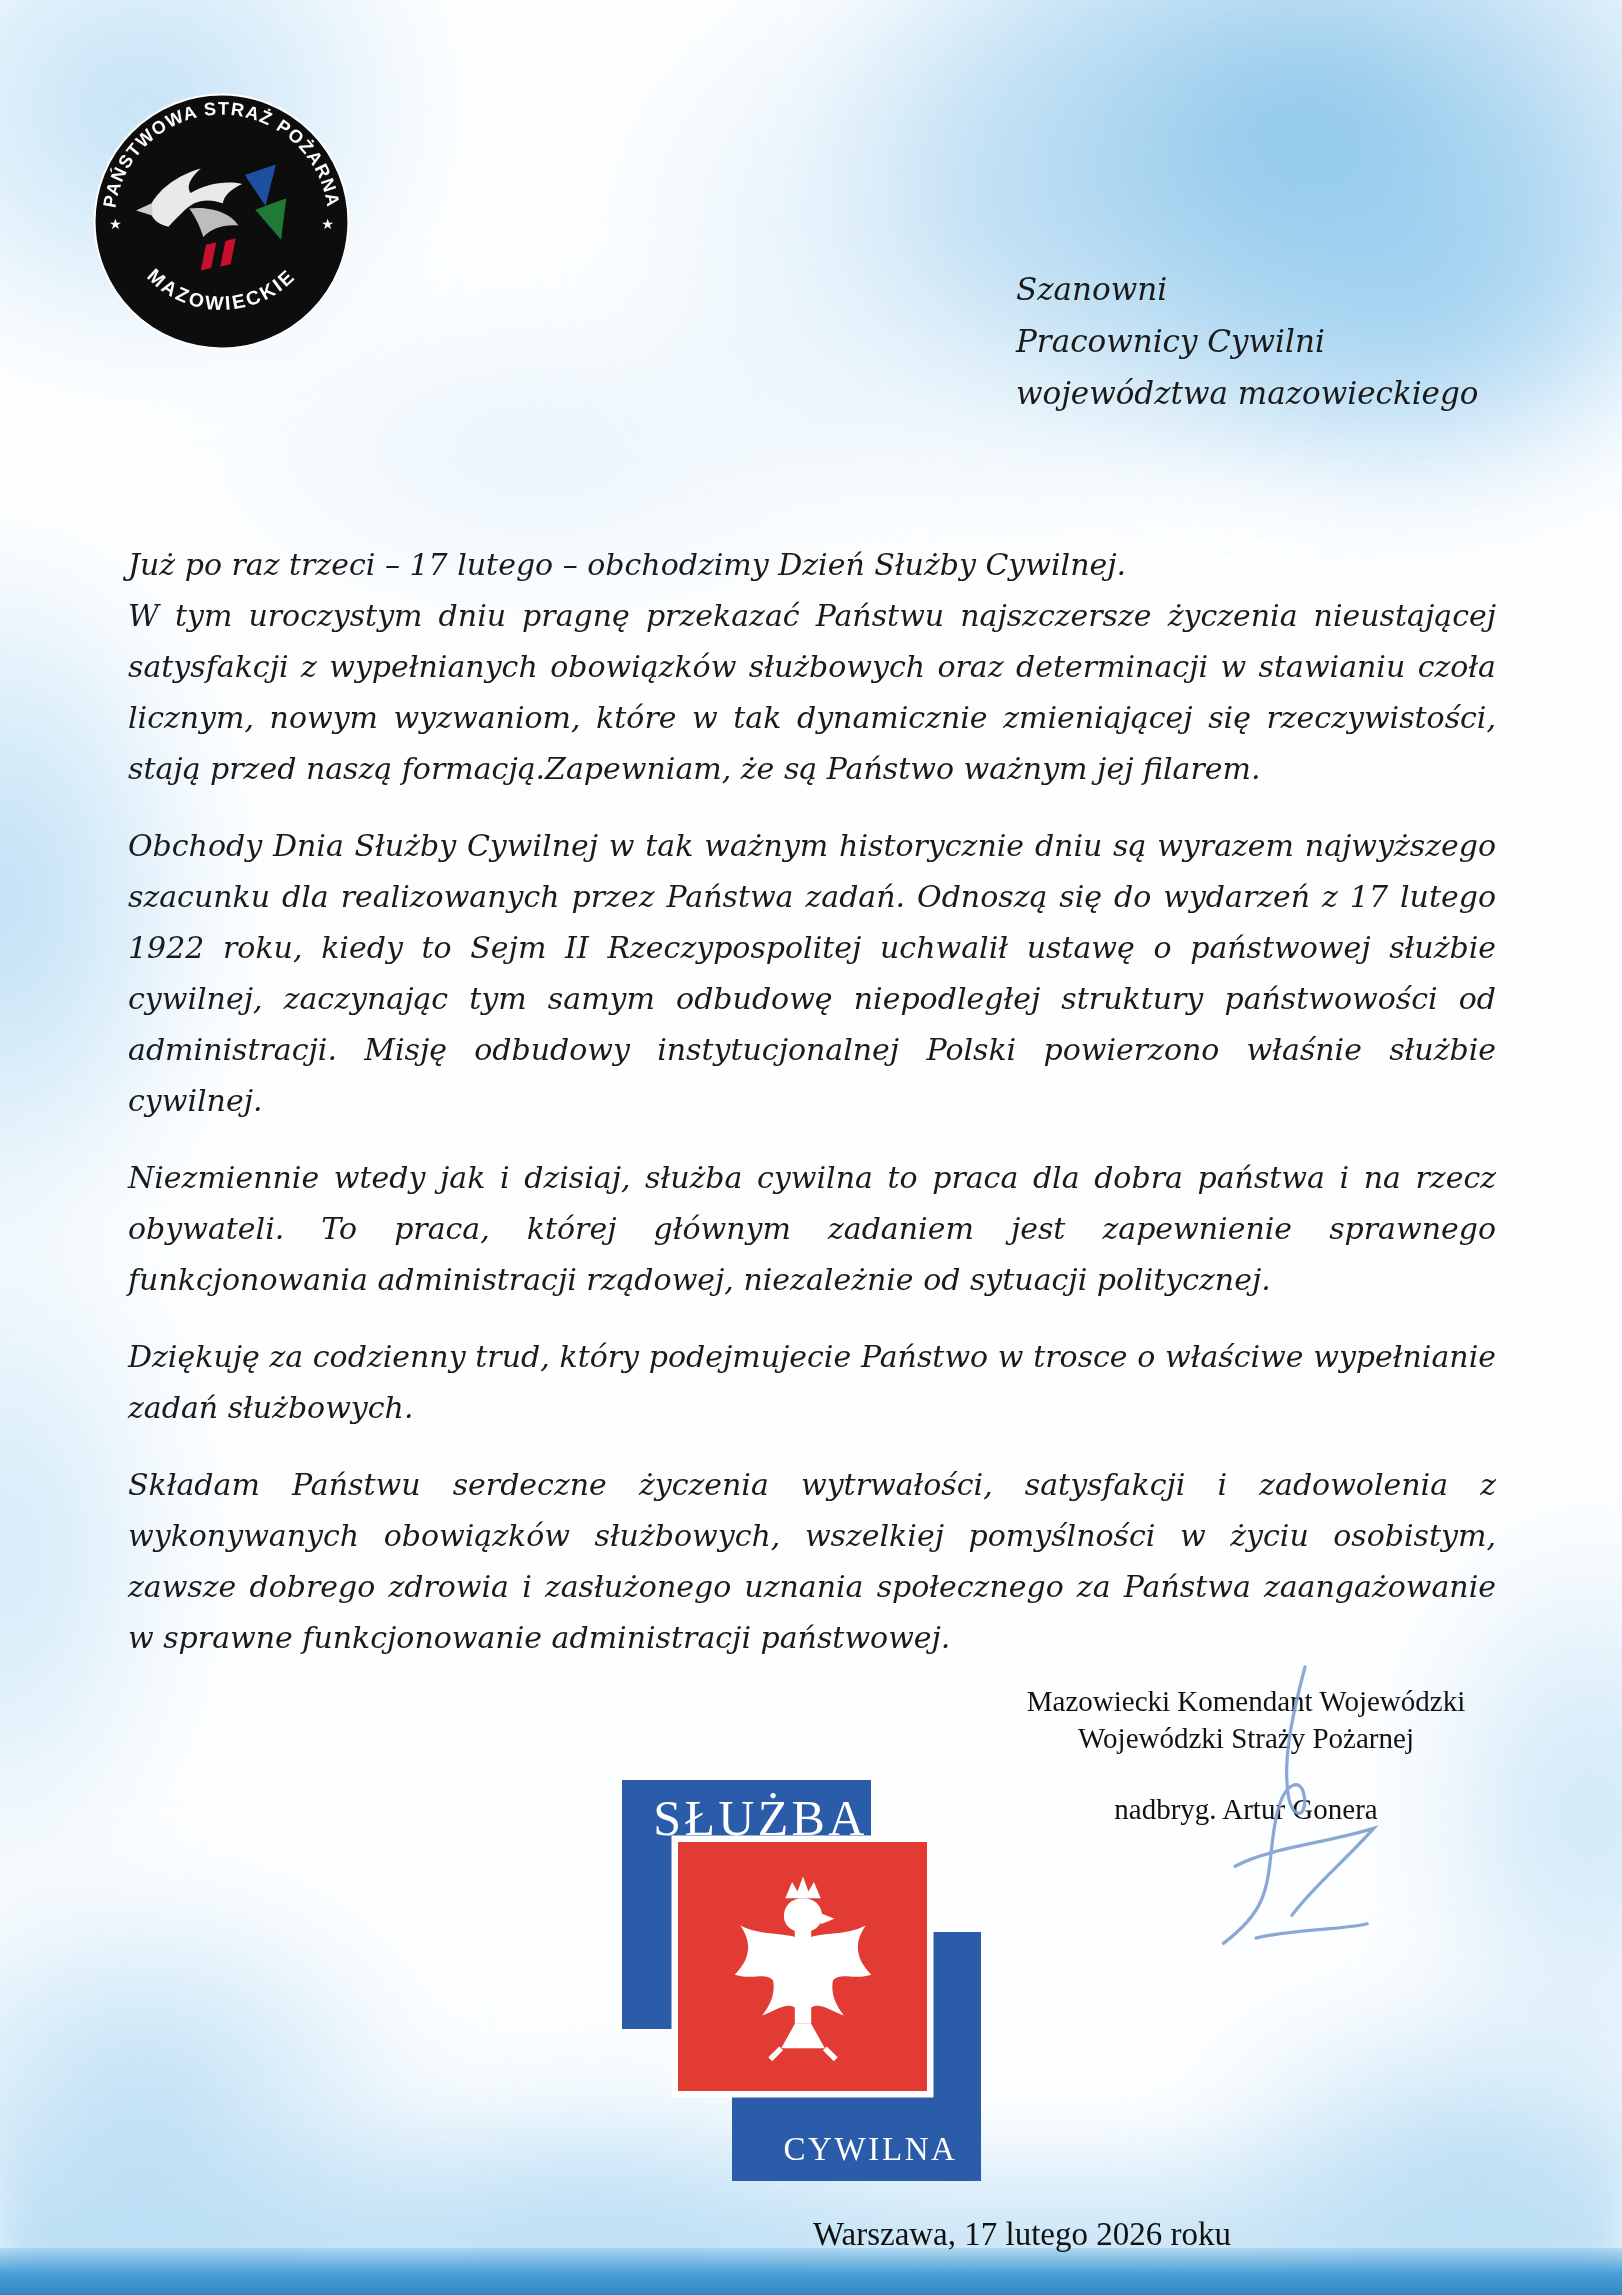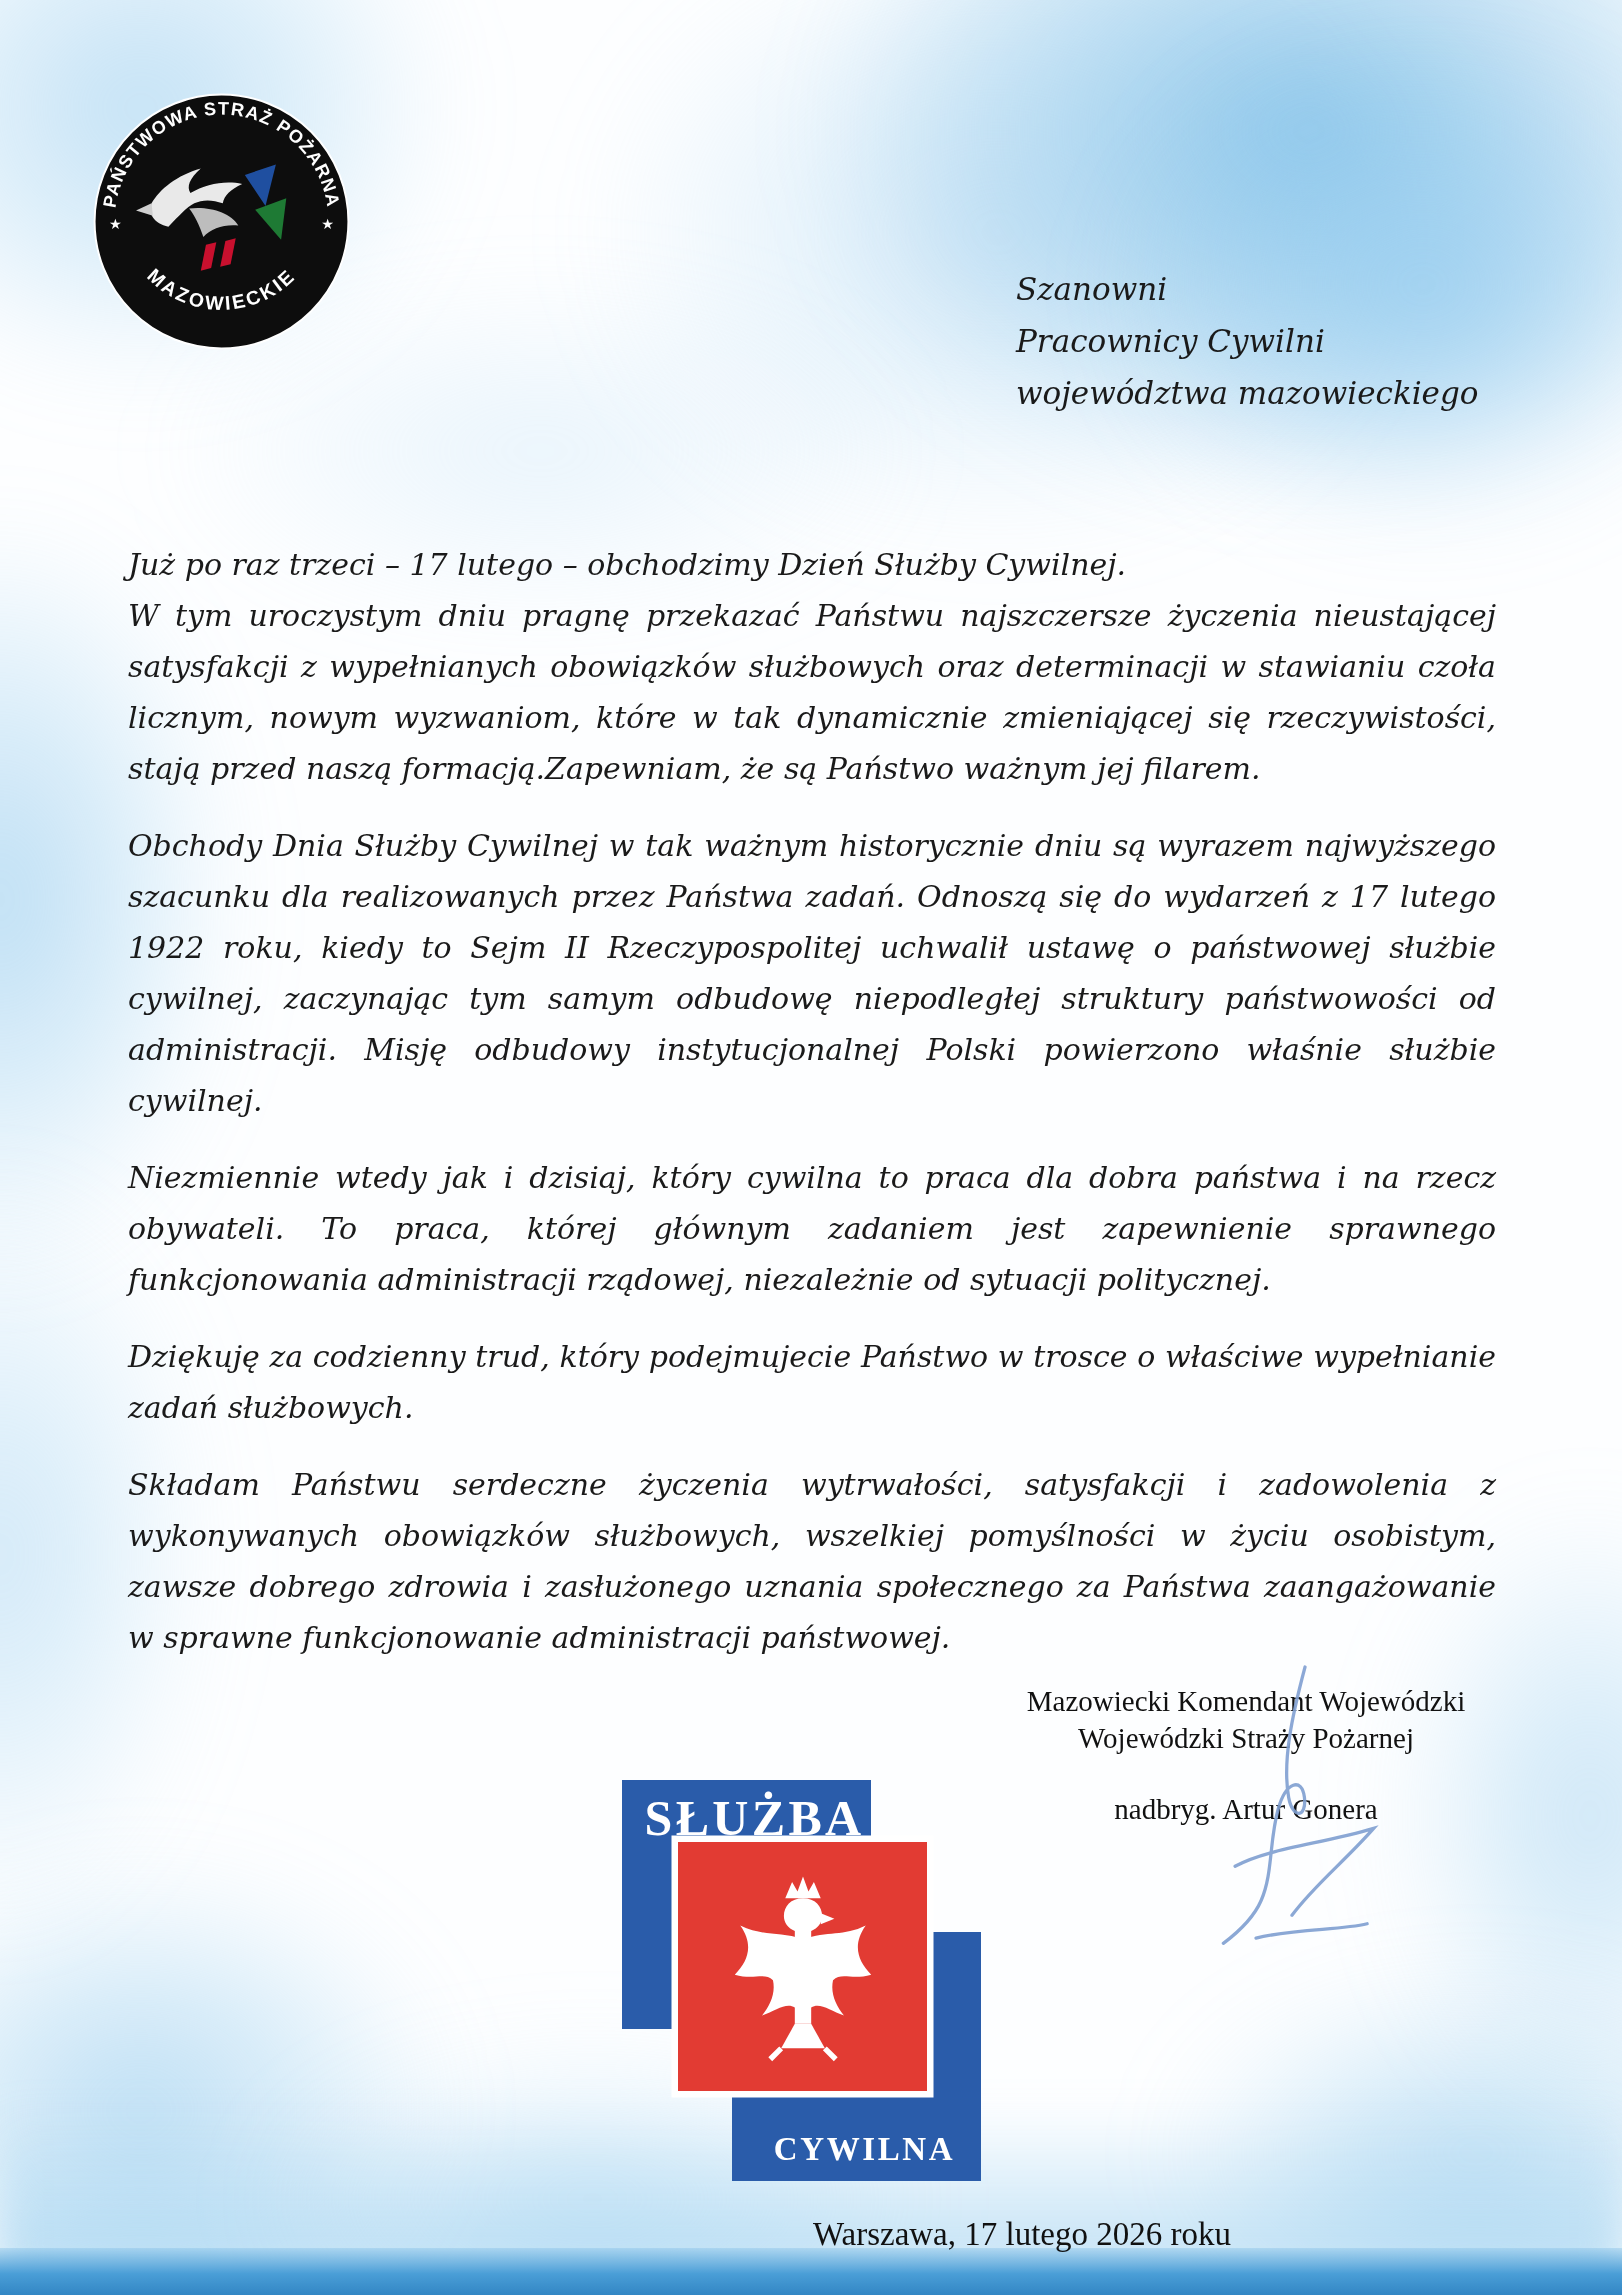--- a/index.html
+++ b/index.html
@@ -50,22 +50,22 @@
   .sig-name { margin-top: 34px; }
   .sig-scribble { position: absolute; left: 190px; top: -26px; width: 281px; height: 314px; pointer-events: none; }
 
   
   .sc-logo { position: absolute; left: 622px; top: 1780px; width: 359px; height: 402px; }
   .sc-square { position: absolute; width: 249px; height: 249px; }
   .sc-blue1 { left: 0; top: 0; background: var(--logo_blue, #2a5caa); z-index: 1; }
   .sc-blue2 { left: 110px; top: 152px; background: var(--logo_blue, #2a5caa); z-index: 2; }
   .sc-red   { left: 56px; top: 62px; background: var(--logo_red, #e23b33); z-index: 3;
     box-shadow: 0 0 0 6.5px #ffffff; display: flex; align-items: center; justify-content: center; }
-  .sc-label { position: absolute; left: 8px; width: 100%; text-align: center; color: #ffffff;
-    font-family: "Liberation Serif", serif; font-weight: bold; }
+  .sc-label { position: absolute; left: 14px; width: 100%; text-align: center; color: #ffffff;
+    font-family: "Liberation Serif", serif; font-weight: normal; }
   .sc-label-top { top: 9.2px; font-size: 50px; letter-spacing: 3.3px; }
   .sc-label-bottom { bottom: 13px; font-size: 33px; letter-spacing: 2.6px; }
 
   .date-line { position: absolute; left: 380px; top: 2216px; width: 851px; text-align: right;
     font-family: "Liberation Serif", serif; font-size: 33px; color: #111; }
 </style>
 </head>
 <body>
 
 <div>
@@ -114,21 +114,21 @@
   <div class="recipient">
     <div>Szanowni</div>
     <div>Pracownicy Cywilni</div>
     <div>województwa mazowieckiego</div>
   </div>
 
   <div class="body-text">
     <p class="lead">Już po raz trzeci – 17 lutego – obchodzimy Dzień Służby Cywilnej.</p>
     <p>W tym uroczystym dniu pragnę przekazać Państwu najszczersze życzenia nieustającej satysfakcji z wypełnianych obowiązków służbowych oraz determinacji w stawianiu czoła licznym, nowym wyzwaniom, które w tak dynamicznie zmieniającej się rzeczywistości, stają przed naszą formacją.Zapewniam, że są Państwo ważnym jej filarem.</p>
     <p>Obchody Dnia Służby Cywilnej w tak ważnym historycznie dniu są wyrazem najwyższego szacunku dla realizowanych przez Państwa zadań. Odnoszą się do wydarzeń z 17 lutego 1922 roku, kiedy to Sejm II Rzeczypospolitej uchwalił ustawę o państwowej służbie cywilnej, zaczynając tym samym odbudowę niepodległej struktury państwowości od administracji. Misję odbudowy instytucjonalnej Polski powierzono właśnie służbie cywilnej.</p>
-    <p>Niezmiennie wtedy jak i dzisiaj, który cywilna to praca dla dobra państwa i na rzecz obywateli. To praca, której głównym zadaniem jest zapewnienie sprawnego funkcjonowania administracji rządowej, niezależnie od sytuacji politycznej.</p>
+    <p>Niezmiennie wtedy jak i dzisiaj, służba cywilna to praca dla dobra państwa i na rzecz obywateli. To praca, której głównym zadaniem jest zapewnienie sprawnego funkcjonowania administracji rządowej, niezależnie od sytuacji politycznej.</p>
     <p>Dziękuję za codzienny trud, który podejmujecie Państwo w trosce o właściwe wypełnianie zadań służbowych.</p>
     <p>Składam Państwu serdeczne życzenia wytrwałości, satysfakcji i zadowolenia z wykonywanych obowiązków służbowych, wszelkiej pomyślności w życiu osobistym, zawsze dobrego zdrowia i zasłużonego uznania społecznego za Państwa zaangażowanie w sprawne funkcjonowanie administracji państwowej.</p>
   </div>
 
   <div class="sig-block">
     <div>Mazowiecki Komendant Wojewódzki</div>
     <div>Wojewódzki Straży Pożarnej</div>
     <div class="sig-name">nadbryg. Artur Gonera</div>
     <svg class="sig-scribble" viewBox="0 0 430 480">
       <g fill="none" stroke="var(--signature_ink, #7f9fd1)" stroke-width="5" stroke-linecap="round" opacity="0.9">

